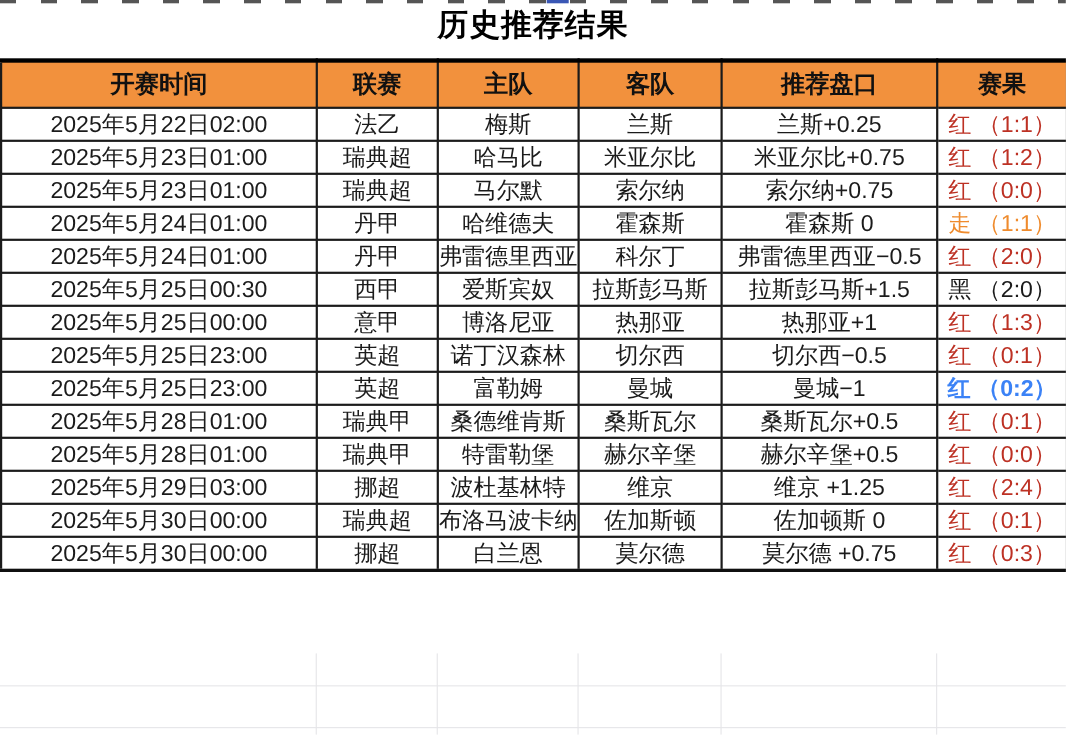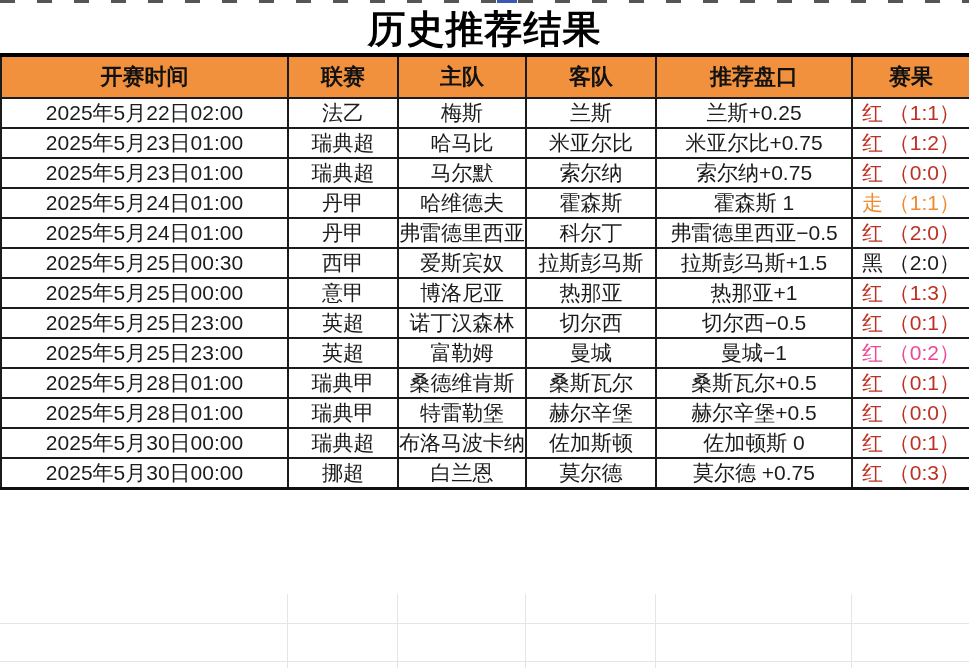--- a/index.html
+++ b/index.html
@@ -15,21 +15,21 @@
     background: repeating-linear-gradient(90deg, #2b2b2b 0 15px, transparent 15px 37px);
     opacity: .8;
   }
   .top-artifact-blue {
     position: absolute; top: 0; left: 497px; width: 20px; height: 3px;
     background: #3a57b5;
   }
 
   .page-title {
     position: absolute; top: 4px; left: 0; width: 100%;
-    text-align: center; font-size: 38px; font-weight: bold; color: #000;
+    text-align: center; font-size: 28px; font-weight: bold; color: #000;
     letter-spacing: 1px; white-space: nowrap;
   }
 
   table.results {
     position: absolute; top: 53px; left: 0; width: 969px;
     border-collapse: collapse; table-layout: fixed;
     border-top: 4px solid #000;
     border-bottom: 3px solid #101010;
   }
   .results th, .results td {
@@ -100,21 +100,21 @@
     <td class="c-home">马尔默</td>
     <td class="c-away">索尔纳</td>
     <td class="c-handicap">索尔纳+0.75</td>
     <td class="c-result" style="color: rgb(189, 49, 36);">红 （0:0）</td>
   </tr>
         <tr>
     <td class="c-time">2025年5月24日01:00</td>
     <td class="c-league">丹甲</td>
     <td class="c-home">哈维德夫</td>
     <td class="c-away">霍森斯</td>
-    <td class="c-handicap">霍森斯 1</td>
+    <td class="c-handicap">霍森斯 0</td>
     <td class="c-result" style="color: rgb(239, 139, 45);">走 （1:1）</td>
   </tr>
         <tr>
     <td class="c-time">2025年5月24日01:00</td>
     <td class="c-league">丹甲</td>
     <td class="c-home">弗雷德里西亚</td>
     <td class="c-away">科尔丁</td>
     <td class="c-handicap">弗雷德里西亚−0.5</td>
     <td class="c-result" style="color: rgb(189, 49, 36);">红 （2:0）</td>
   </tr>
@@ -141,37 +141,45 @@
     <td class="c-away">切尔西</td>
     <td class="c-handicap">切尔西−0.5</td>
     <td class="c-result" style="color: rgb(189, 49, 36);">红 （0:1）</td>
   </tr>
         <tr>
     <td class="c-time">2025年5月25日23:00</td>
     <td class="c-league">英超</td>
     <td class="c-home">富勒姆</td>
     <td class="c-away">曼城</td>
     <td class="c-handicap">曼城−1</td>
-    <td class="c-result" style="color: #ec4899;">红 （0:2）</td>
+    <td class="c-result" style="color: #3b82f6; font-weight: bold;">红 （0:2）</td>
   </tr>
         <tr>
     <td class="c-time">2025年5月28日01:00</td>
     <td class="c-league">瑞典甲</td>
     <td class="c-home">桑德维肯斯</td>
     <td class="c-away">桑斯瓦尔</td>
     <td class="c-handicap">桑斯瓦尔+0.5</td>
     <td class="c-result" style="color: rgb(189, 49, 36);">红 （0:1）</td>
   </tr>
         <tr>
     <td class="c-time">2025年5月28日01:00</td>
     <td class="c-league">瑞典甲</td>
     <td class="c-home">特雷勒堡</td>
     <td class="c-away">赫尔辛堡</td>
     <td class="c-handicap">赫尔辛堡+0.5</td>
     <td class="c-result" style="color: rgb(189, 49, 36);">红 （0:0）</td>
+  </tr>
+        <tr>
+    <td class="c-time">2025年5月29日03:00</td>
+    <td class="c-league">挪超</td>
+    <td class="c-home">波杜基林特</td>
+    <td class="c-away">维京</td>
+    <td class="c-handicap">维京 +1.25</td>
+    <td class="c-result" style="color: rgb(189, 49, 36);">红 （2:4）</td>
   </tr>
         <tr>
     <td class="c-time">2025年5月30日00:00</td>
     <td class="c-league">瑞典超</td>
     <td class="c-home">布洛马波卡纳</td>
     <td class="c-away">佐加斯顿</td>
     <td class="c-handicap">佐加顿斯 0</td>
     <td class="c-result" style="color: rgb(189, 49, 36);">红 （0:1）</td>
   </tr>
         <tr>

